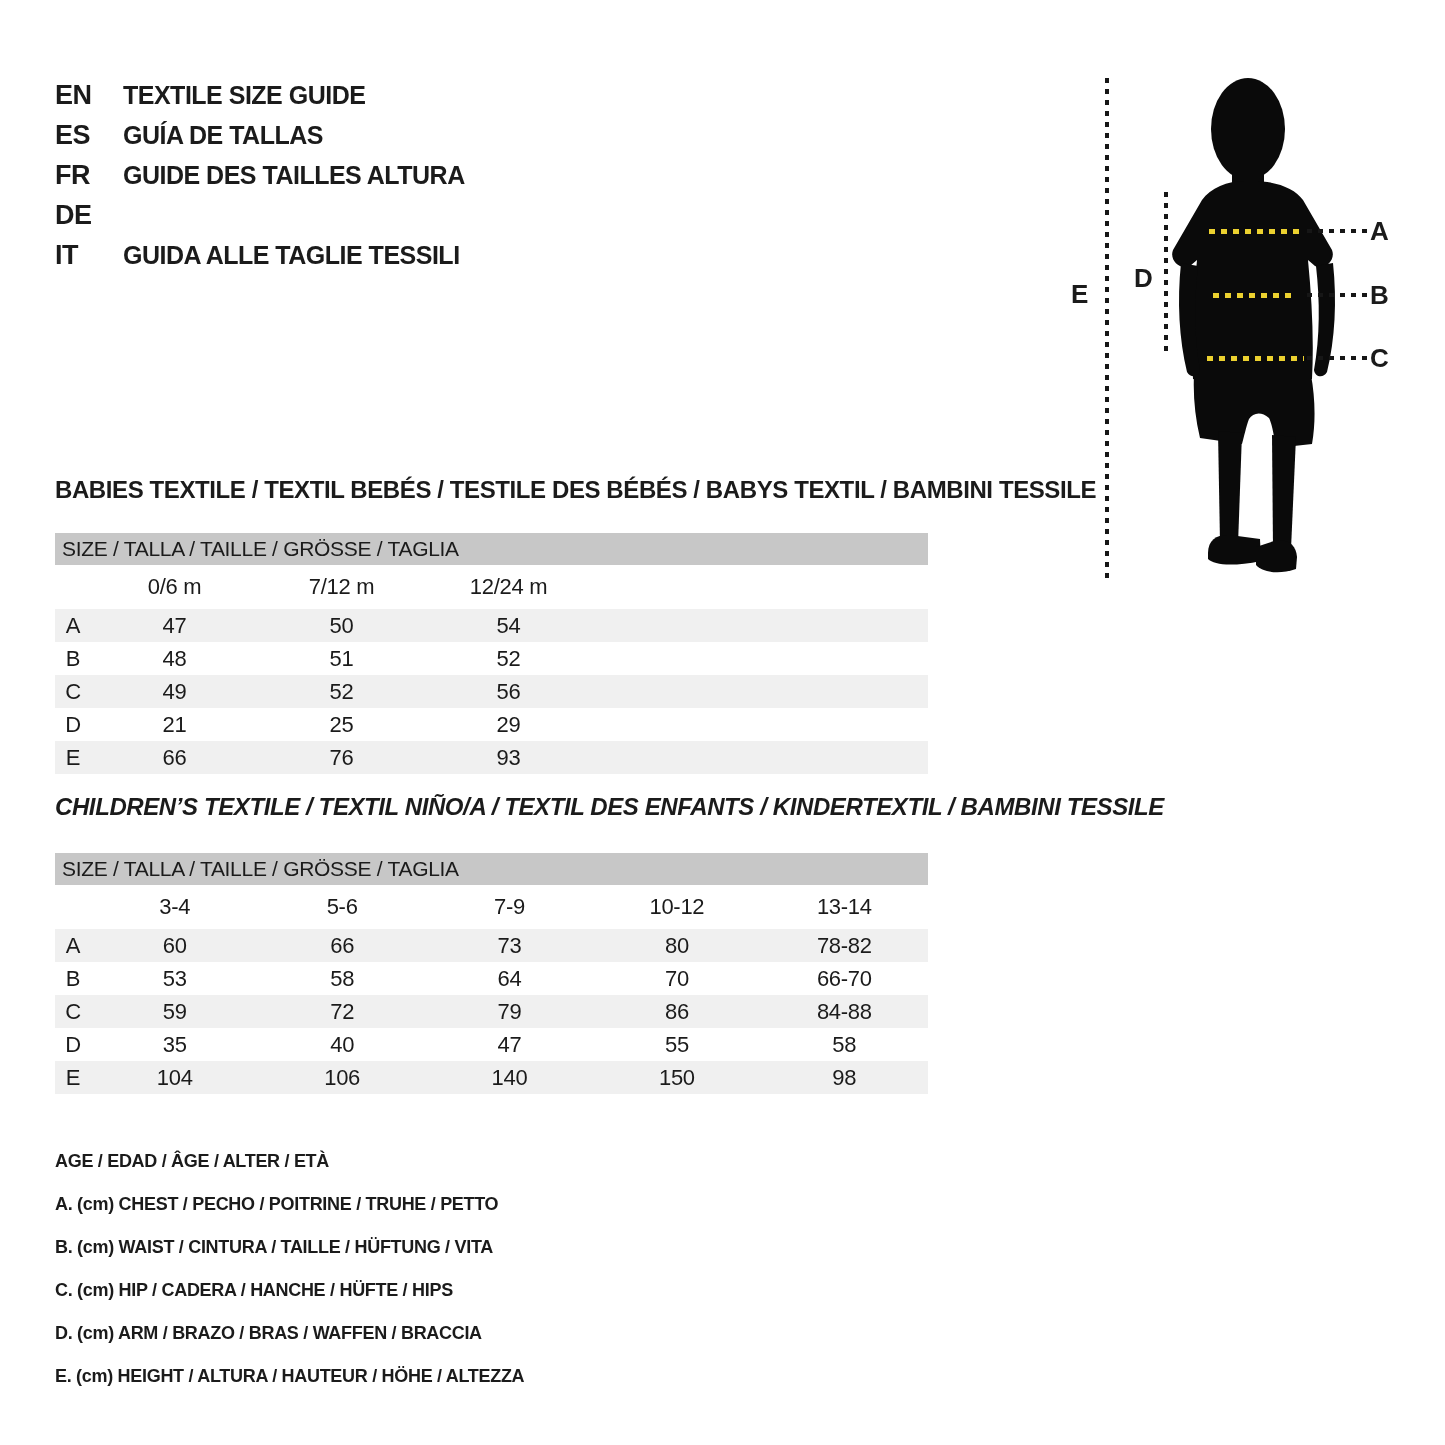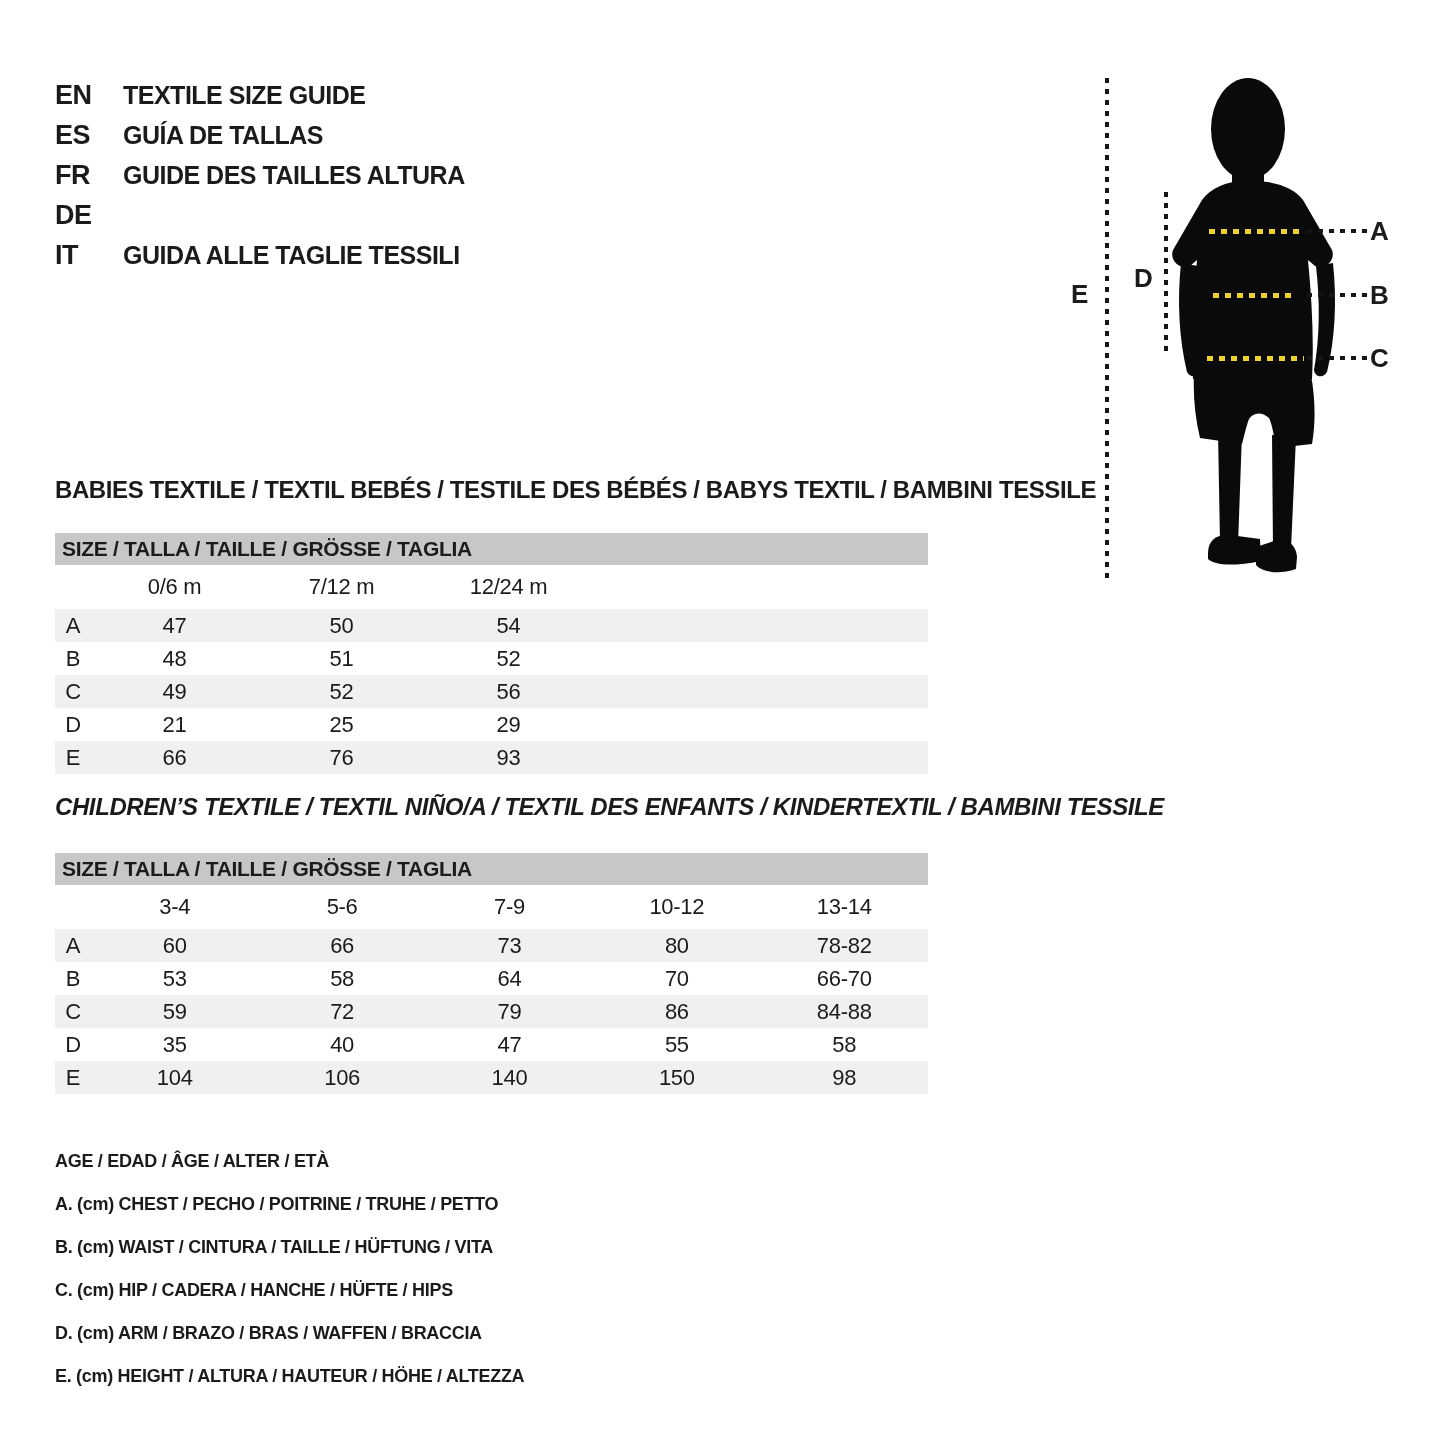--- a/index.html
+++ b/index.html
@@ -28,21 +28,21 @@
   .title-babies{left:55px;top:476px;}
   .title-children{left:55px;top:793px;font-style:italic;}
 
   
   table.size-table{border-collapse:collapse;table-layout:fixed;width:873px;position:absolute;left:55px;}
   table.babies-table{top:533px;}
   table.children-table{top:853px;}
   table.size-table td{padding:0;font-size:22px;letter-spacing:-0.3px;text-align:center;
                       vertical-align:middle;overflow:hidden;white-space:nowrap;}
   tr.bar-row td{background:#c7c7c7;height:32px;text-align:left;padding-left:7px;
-                font-size:21px;font-weight:bold;}
+                font-size:21px;font-weight:normal;}
   tr.colhead-row td{height:44px;background:#ffffff;}
   tr.data-row td{height:33px;}
   tr.stripe td{background:#f0f0f0;}
   td.row-label{text-align:left;padding-left:6px;}
 
   
   .legend{left:55px;top:1147px;}
   .legend-line{height:43px;font-size:18px;font-weight:bold;letter-spacing:-0.3px;
                line-height:28px;white-space:nowrap;}
 </style>

